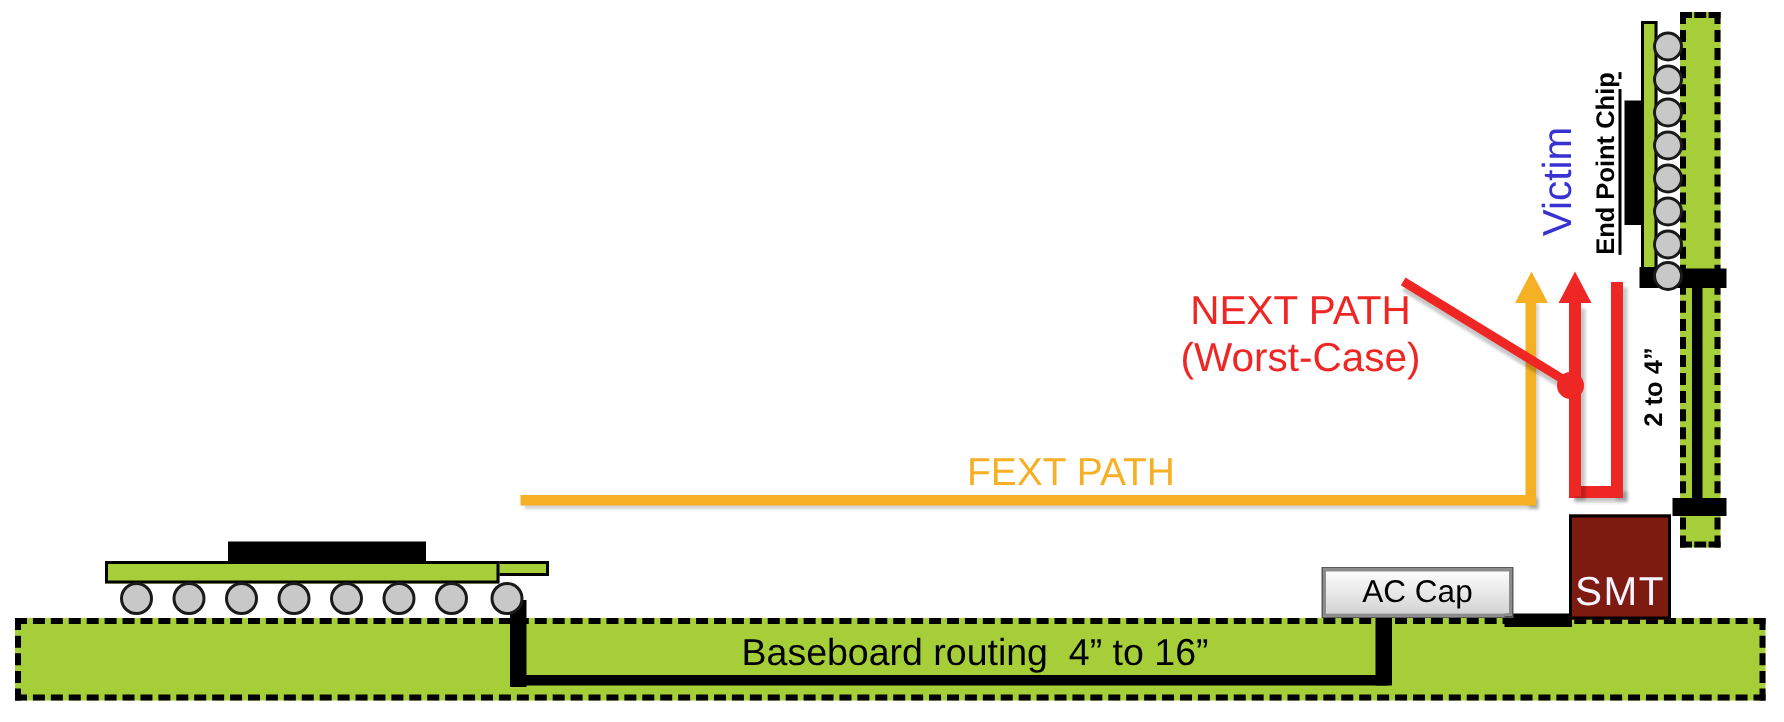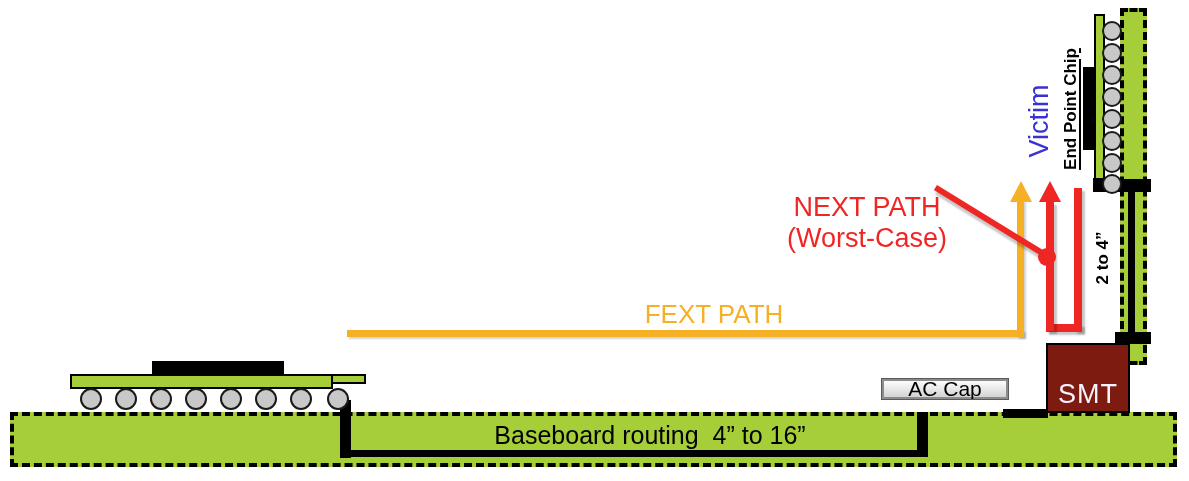--- a/index.html
+++ b/index.html
@@ -87,30 +87,30 @@
   <div class="abs blackrect" style="left:152px;top:361px;width:132px;height:14px;"></div>
   <div class="abs ball" style="left:80px;top:388px;width:22px;height:22px;"></div>
   <div class="abs ball" style="left:115px;top:388px;width:22px;height:22px;"></div>
   <div class="abs ball" style="left:150px;top:388px;width:22px;height:22px;"></div>
   <div class="abs ball" style="left:185px;top:388px;width:22px;height:22px;"></div>
   <div class="abs ball" style="left:220px;top:388px;width:22px;height:22px;"></div>
   <div class="abs ball" style="left:255px;top:388px;width:22px;height:22px;"></div>
   <div class="abs ball" style="left:290px;top:388px;width:22px;height:22px;"></div>
   <div class="abs ball" style="left:327px;top:388px;width:22px;height:22px;"></div>
 
-  <div class="abs accap" style="left:882px;top:379px;width:126px;height:20px;">
+  <div class="abs accap" style="left:882px;top:379px;width:126px;height:32px;">
     <span>AC Cap</span>
   </div>
 
   <div class="abs board" style="left:1120px;top:8px;width:27px;height:357px;"></div>
   <div class="abs blackrect" style="left:1115px;top:179px;width:36px;height:13px;"></div>
   <div class="abs blackrect" style="left:1115px;top:332px;width:36px;height:12px;"></div>
   <div class="abs blackrect" style="left:1128px;top:192px;width:7px;height:142px;"></div>
 
-  <div class="abs smt" style="left:1046px;top:343px;width:84px;height:70px;">
+  <div class="abs smt" style="left:1046px;top:343px;width:68px;height:70px;">
     <span class="smt-text">SMT</span>
   </div>
 
   <div class="abs pkg" style="left:1094px;top:14px;width:11px;height:172px;"></div>
   <div class="abs blackrect" style="left:1083px;top:67px;width:12px;height:83px;"></div>
   <div class="abs blackrect" style="left:1093px;top:178px;width:14px;height:14px;"></div>
   <div class="abs ball" style="left:1102px;top:21px;width:20px;height:20px;"></div>
   <div class="abs ball" style="left:1102px;top:43px;width:20px;height:20px;"></div>
   <div class="abs ball" style="left:1102px;top:65px;width:20px;height:20px;"></div>
   <div class="abs ball" style="left:1102px;top:87px;width:20px;height:20px;"></div>

